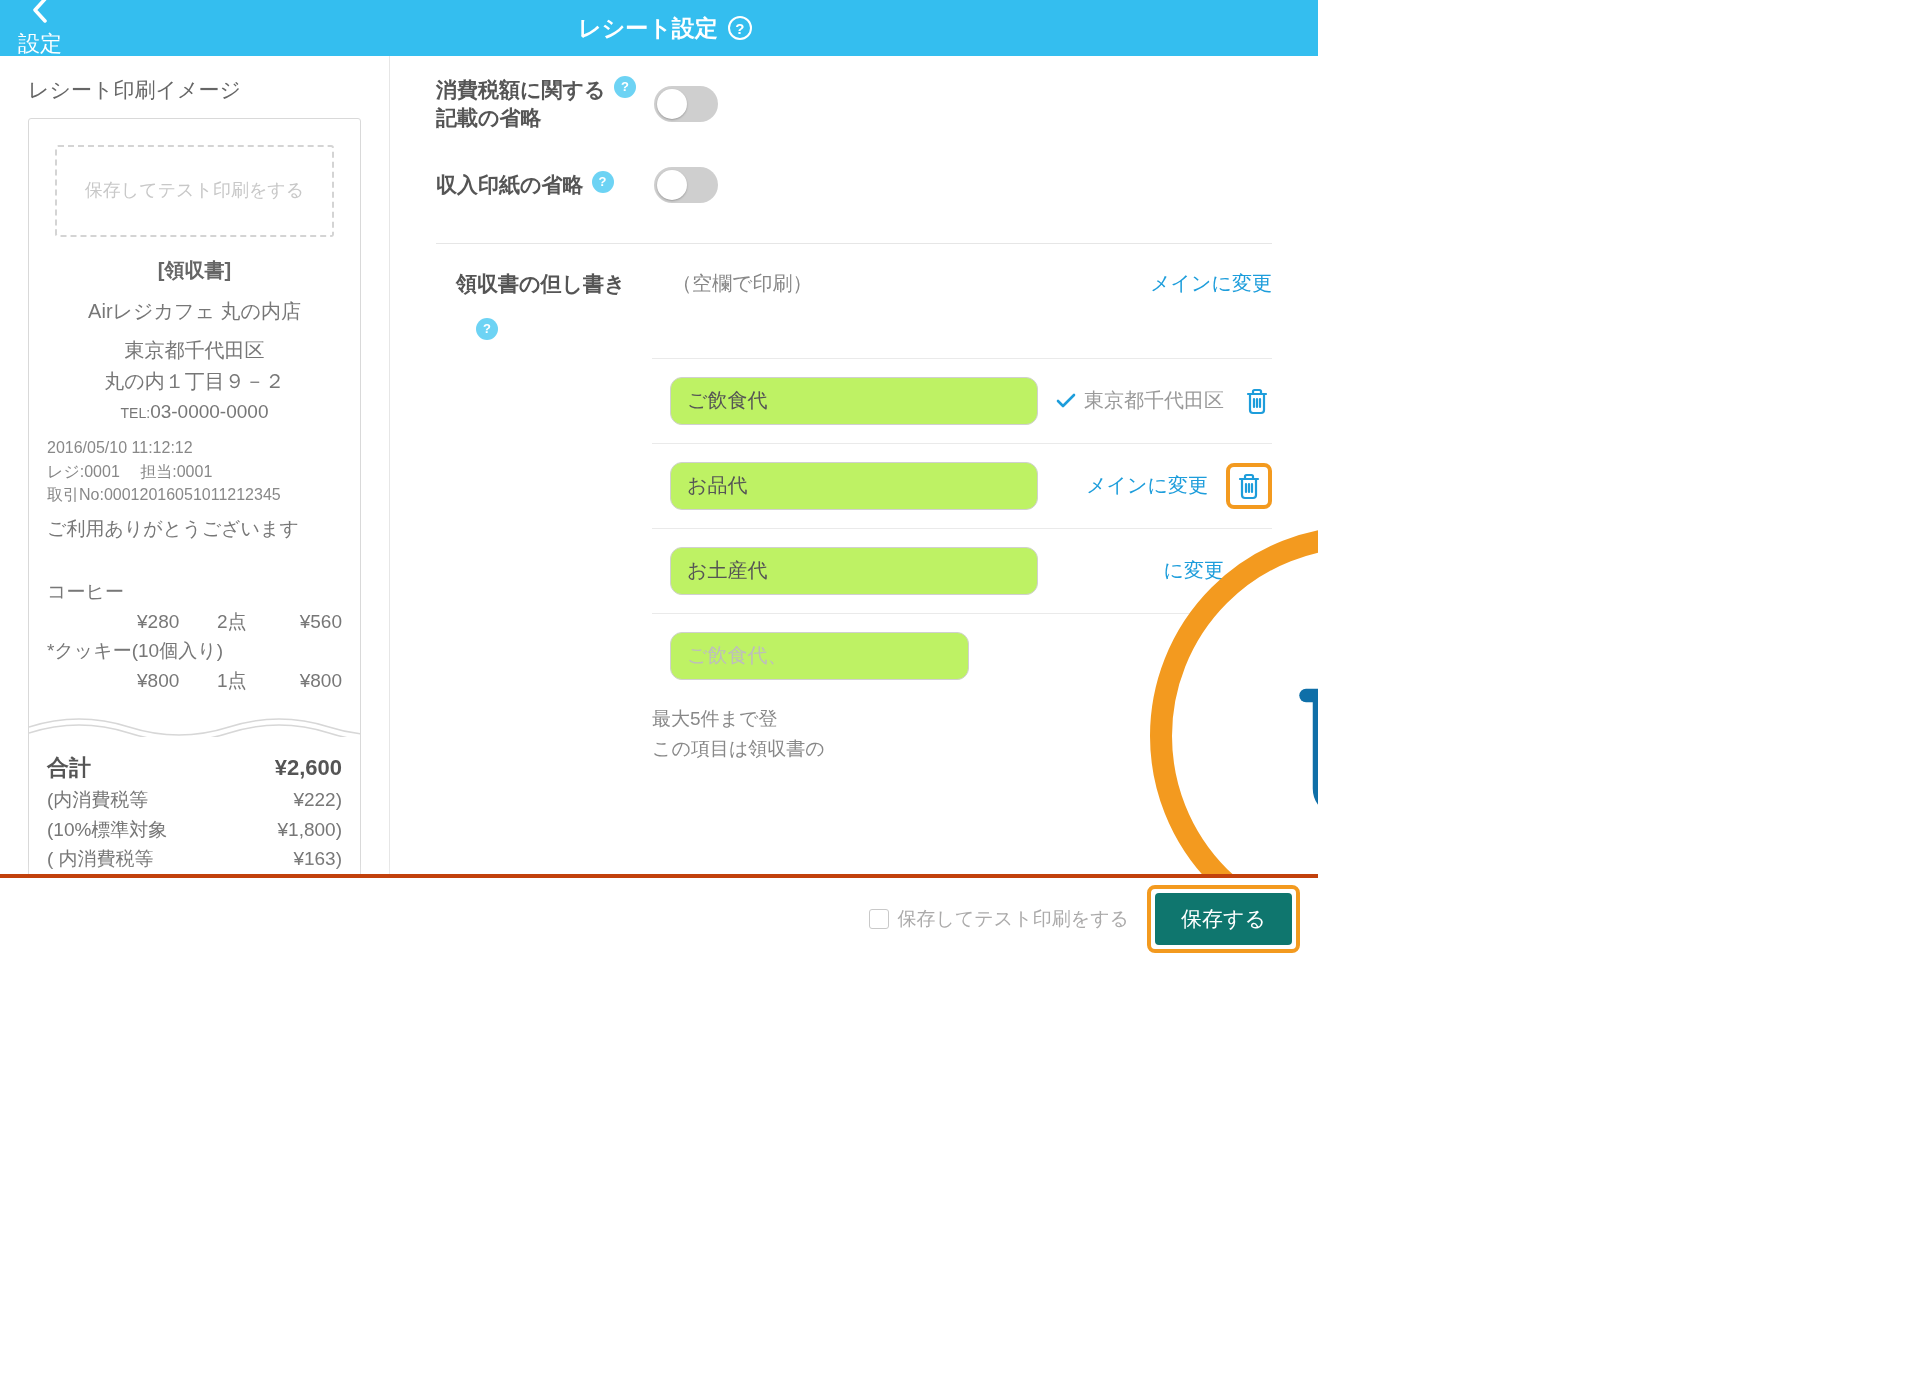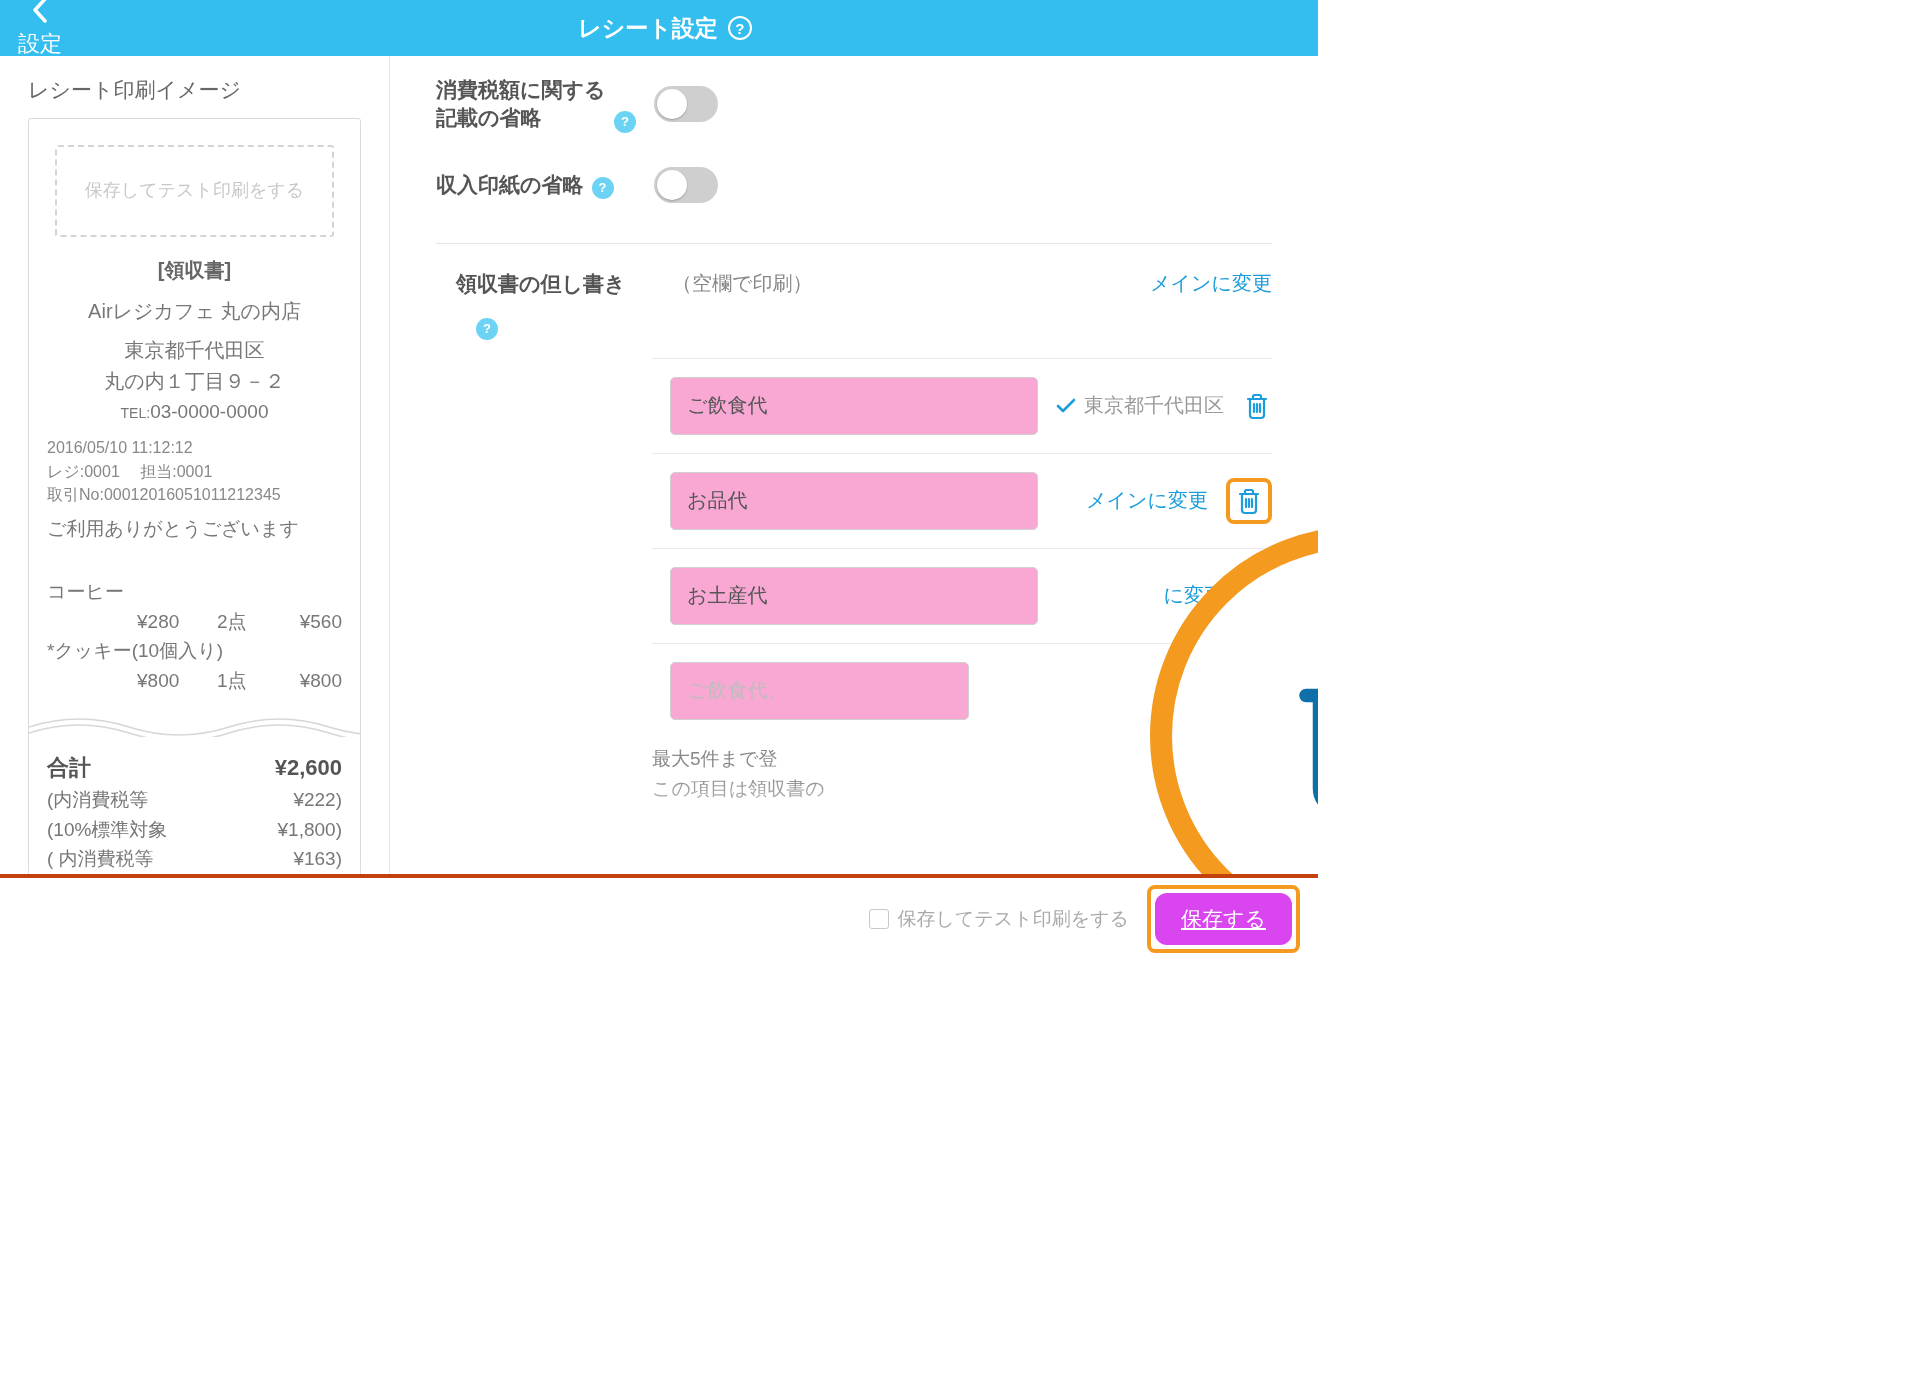--- a/index.html
+++ b/index.html
@@ -33,54 +33,54 @@
 .r-sub .col{display:inline-block;}
 .wave{position:relative;height:24px;margin:18px -18px 14px;overflow:hidden;}
 .wave svg{position:absolute;}
 .totals{font-size:19px;}
 .tot-main{display:flex;font-size:22px;font-weight:700;color:#555;}
 .tot-row{display:flex;font-size:19px;color:#777;}
 .dim{color:#b9b9b9;}
 
 
 .setrow{padding:20px 46px 14px;display:flex;align-items:center;gap:18px;}
-.setlabel{font-size:21px;font-weight:600;color:#555;width:200px;line-height:1.35;display:flex;align-items:flex-end;gap:8px;}
+.setlabel{font-size:21px;font-weight:600;color:#555;width:200px;line-height:1.35;display:flex;align-items:flex-start;gap:8px;}
 .setlabel .mini-help{flex:none;}
 .mini-help{display:inline-flex;align-items:center;justify-content:center;width:22px;height:22px;border-radius:50%;background:#6dd3f4;color:#fff;font-size:13px;font-weight:700;}
 .toggle{width:64px;height:36px;border-radius:18px;background:#cfcfcf;position:relative;}
 .toggle::after{content:"";position:absolute;top:3px;left:3px;width:30px;height:30px;border-radius:50%;background:#fff;box-shadow:0 1px 2px rgba(0,0,0,.25);}
 
 .sec-divider{border-top:1px solid #e6e6e6;margin:26px 46px 0;}
 
 
 .proviso{padding:26px 46px 0;}
 .pro-head{display:flex;align-items:center;}
 .pro-title{font-size:21px;font-weight:600;color:#555;width:216px;margin-left:20px;}
 .pro-blank{font-size:20px;color:#888;}
 .pro-change-main{margin-left:auto;color:#1d9ddb;font-size:20px;font-weight:500;}
 .pro-help{margin:20px 0 0 40px;}
 .pro-row{display:flex;align-items:center;margin:18px 0 0;gap:18px;}
 .pro-spacer{width:216px;flex:none;}
-.pro-input{flex:0 0 368px;height:58px;border:1px solid #d0d0d0;border-radius:5px;padding:0 16px;font-size:20px;color:#555;background:#f9a8d4;}
+.pro-input{flex:0 0 368px;height:48px;border:1px solid #d0d0d0;border-radius:12px;padding:0 16px;font-size:20px;color:#555;background:#bef264;}
 .pro-input::placeholder{color:#bdbdbd;}
 .pro-status{display:flex;align-items:center;gap:8px;color:#1d9ddb;font-size:20px;margin-left:auto;white-space:nowrap;}
 .pro-status.gray{color:#9a9a9a;}
 .chk{width:20px;height:16px;}
 .pro-link{color:#1d9ddb;font-size:20px;margin-left:auto;white-space:nowrap;}
 .trash-btn{width:30px;height:30px;color:#1d9ddb;display:flex;align-items:center;justify-content:center;}
 .trash-btn svg{width:26px;height:28px;}
 .hl-box{border:4px solid #f39a1f;border-radius:8px;padding:4px;}
 .pro-row-sep{border-top:1px solid #eaeaea;margin:18px 0 0 216px;}
 .note{margin:24px 0 0 216px;font-size:19px;color:#888;line-height:1.6;}
 
 
 .footer{position:absolute;bottom:0;left:0;right:0;height:86px;border-top:4px solid #c2410c;display:flex;align-items:center;justify-content:flex-end;padding:0 18px;gap:18px;background:#fff;}
 .chk-lbl{display:flex;align-items:center;gap:8px;color:#abaaaa;font-size:19px;}
 .chk-box{width:20px;height:20px;border:1.5px solid #c9c9c9;border-radius:3px;}
-.save-btn{background:#d946ef;color:#fff;font-size:21px;font-weight:500;border:none;border-radius:12px;padding:12px 26px;text-decoration:underline;}
+.save-btn{background:#0f766e;color:#fff;font-size:21px;font-weight:500;border:none;border-radius:4px;padding:12px 26px;}
 .save-wrap{border:4px solid #f39a1f;border-radius:8px;padding:4px;}
 
 
 .fade{position:absolute;left:0;right:0;bottom:86px;height:100px;background:linear-gradient(rgba(255,255,255,0),#fff 75%);pointer-events:none;}
 .left .fade-l{position:absolute;left:0;width:395px;bottom:0;height:100px;background:linear-gradient(rgba(255,255,255,0),#fff 80%);pointer-events:none;}
 
 
 .callout{position:absolute;left:760px;top:470px;width:420px;height:420px;pointer-events:none;}
 .callout .ring{width:420px;height:420px;border-radius:50%;border:22px solid #f39a1f;background:#fff;display:flex;align-items:center;justify-content:center;}
 .callout .ring svg{width:150px;height:170px;color:#0f6fa8;}

